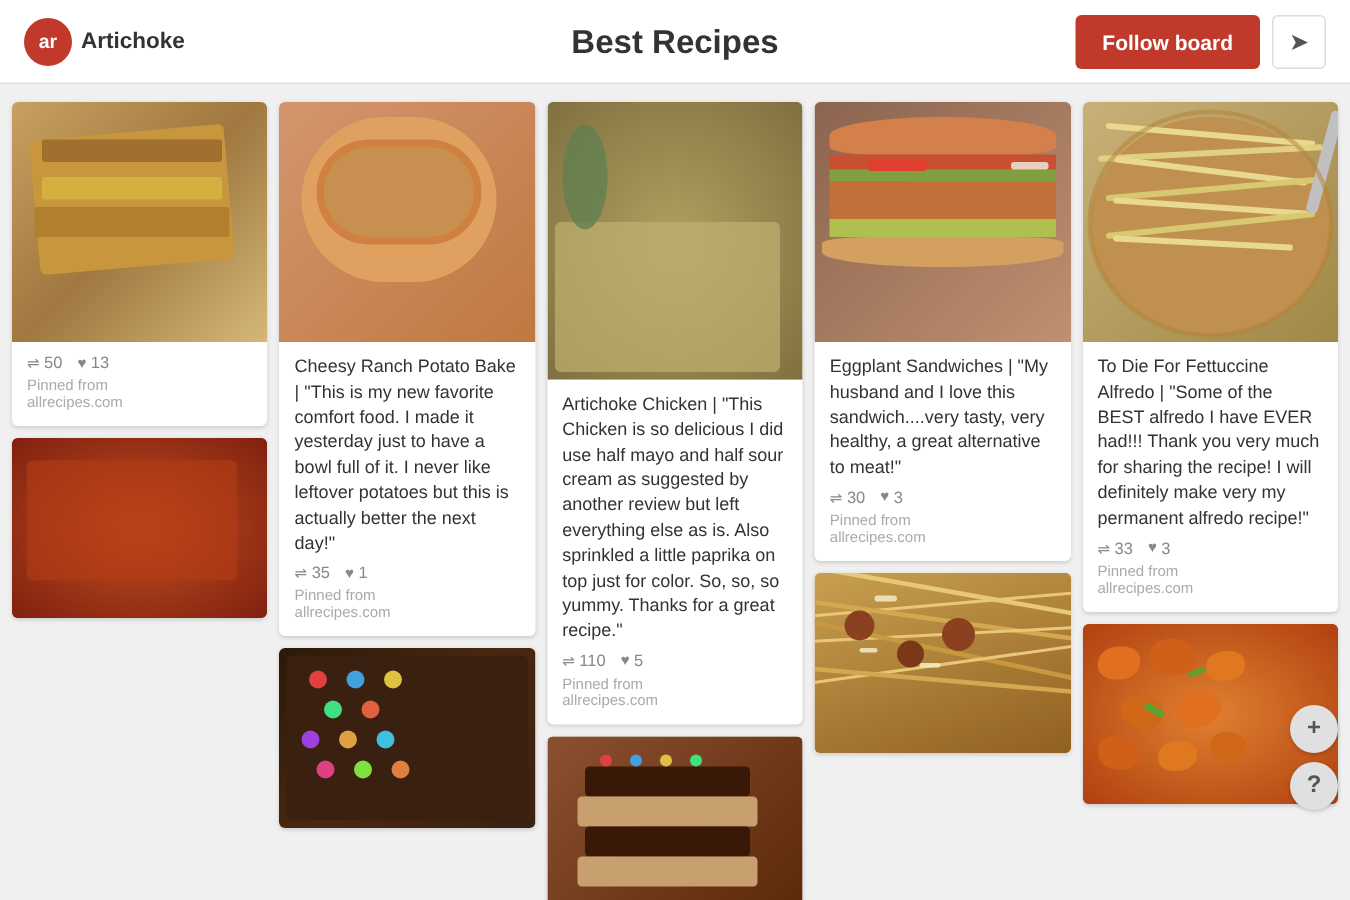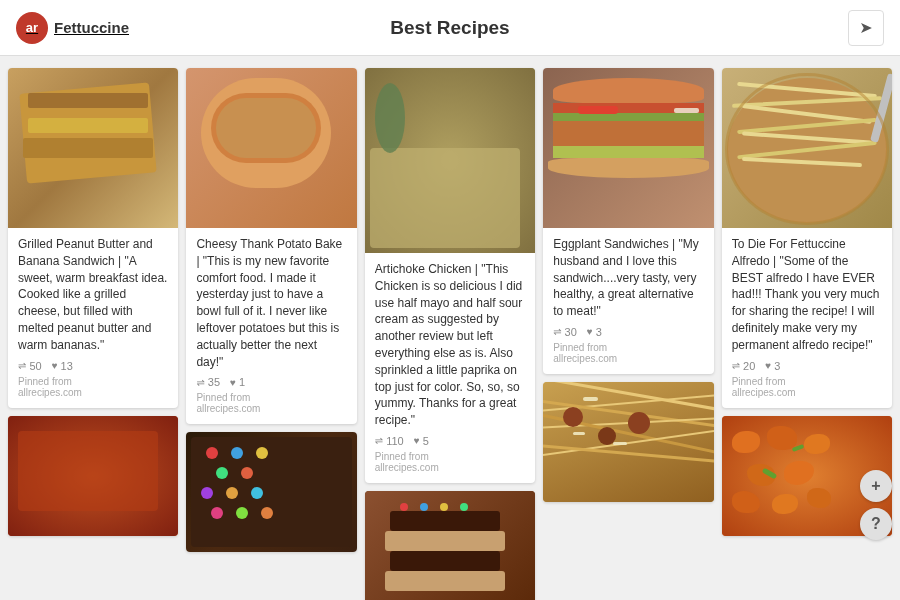--- a/index.html
+++ b/index.html
@@ -12,21 +12,20 @@
       height: 56px;
       display: flex;
       align-items: center;
       padding: 0 16px;
       position: relative;
     }
     #header-logo {
       display: flex;
       align-items: center;
       gap: 6px;
-      text-decoration: underline;
     }
     #header-logo-icon {
       width: 32px;
       height: 32px;
       background: #c0392b;
       border-radius: 50%;
       display: flex;
       align-items: center;
       justify-content: center;
       color: white;
@@ -35,21 +34,21 @@
     }
     #header-brand {
       font-size: 15px;
       font-weight: bold;
       color: #333;
     }
     #header-title {
       position: absolute;
       left: 50%;
       transform: translateX(-50%);
-      font-size: 19px;
+      font-size: 22px;
       font-weight: bold;
       color: #333;
     }
     #header-actions {
       margin-left: auto;
       display: flex;
       align-items: center;
       gap: 8px;
     }
     #follow-board-btn {
@@ -175,43 +174,43 @@
     }
   </style>
 </head>
 <body>
 
 <div id="header">
   <div id="header-logo">
     <div id="header-logo-icon">
       <span>ar</span>
     </div>
-    <span id="header-brand">Fettuccine</span>
+    <span id="header-brand">Artichoke</span>
   </div>
   <div id="header-title">Best Recipes</div>
   <div id="header-actions">
+    <button id="follow-board-btn">Follow board</button>
     <button id="send-icon-btn">
       <span>➤</span>
     </button>
   </div>
 </div>
 
 <div id="board">
 
   <div class="column">
     <div class="pin-card">
       <div class="food-img" style="background: linear-gradient(135deg, #c8a060 0%, #a07840 50%, #d4b878 100%); height:160px; position:relative; overflow:hidden;">
 
         <div style="position:absolute;top:20px;left:15px;width:130px;height:90px;background:#c8963c;border-radius:4px;transform:rotate(-5deg);"></div>
         <div style="position:absolute;top:25px;left:20px;width:120px;height:15px;background:#a07030;border-radius:2px;"></div>
         <div style="position:absolute;top:50px;left:20px;width:120px;height:15px;background:#d4b040;border-radius:2px;"></div>
         <div style="position:absolute;top:70px;left:15px;width:130px;height:20px;background:#b08030;border-radius:2px;"></div>
       </div>
       <div class="pin-body">
-        <div class="pin-title">Grilled Peanut Butter and Banana Sandwich | "A sweet, warm breakfast idea. Cooked like a grilled cheese, but filled with melted peanut butter and warm bananas."</div>
         <div class="pin-stats">
           <div class="pin-stat">
             <span class="stat-icon">⇌</span>
             <span>50</span>
           </div>
           <div class="pin-stat">
             <span class="stat-icon">♥</span>
             <span>13</span>
           </div>
         </div>
@@ -231,21 +230,21 @@
   </div>
 
   <div class="column">
     <div class="pin-card">
       <div class="food-img" style="background: linear-gradient(135deg, #d4956e 0%, #c07840 100%); height:160px; position:relative; overflow:hidden;">
         <div style="position:absolute;top:10px;left:15px;width:130px;height:110px;background:#e0a060;border-radius:60px;"></div>
         <div style="position:absolute;top:25px;left:25px;width:110px;height:70px;background:#d08040;border-radius:50px;"></div>
         <div style="position:absolute;top:30px;left:30px;width:100px;height:60px;background:#c89050;border-radius:40px;"></div>
       </div>
       <div class="pin-body">
-        <div class="pin-title">Cheesy Thank Potato Bake | "This is my new favorite comfort food. I made it yesterday just to have a bowl full of it. I never like leftover potatoes but this is actually better the next day!"</div>
+        <div class="pin-title">Cheesy Ranch Potato Bake | "This is my new favorite comfort food. I made it yesterday just to have a bowl full of it. I never like leftover potatoes but this is actually better the next day!"</div>
         <div class="pin-stats">
           <div class="pin-stat">
             <span class="stat-icon">⇌</span>
             <span>35</span>
           </div>
           <div class="pin-stat">
             <span class="stat-icon">♥</span>
             <span>1</span>
           </div>
         </div>
@@ -391,21 +390,21 @@
 
         <div style="position:absolute;top:5px;right:5px;width:8px;height:70px;background:#c0c0c0;border-radius:3px;transform:rotate(15deg);"></div>
 
         <div style="position:absolute;top:5px;left:3px;right:3px;bottom:3px;border:3px solid rgba(180,130,50,0.5);border-radius:50%;"></div>
       </div>
       <div class="pin-body">
         <div class="pin-title">To Die For Fettuccine Alfredo | "Some of the BEST alfredo I have EVER had!!! Thank you very much for sharing the recipe! I will definitely make very my permanent alfredo recipe!"</div>
         <div class="pin-stats">
           <div class="pin-stat">
             <span class="stat-icon">⇌</span>
-            <span>20</span>
+            <span>33</span>
           </div>
           <div class="pin-stat">
             <span class="stat-icon">♥</span>
             <span>3</span>
           </div>
         </div>
         <div class="pin-source">
           <span class="pin-source-label">Pinned from</span><br>
           <span>allrecipes.com</span>
         </div>

